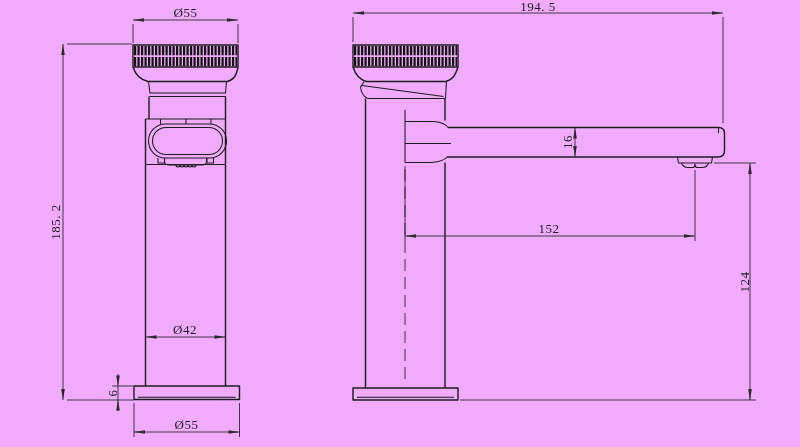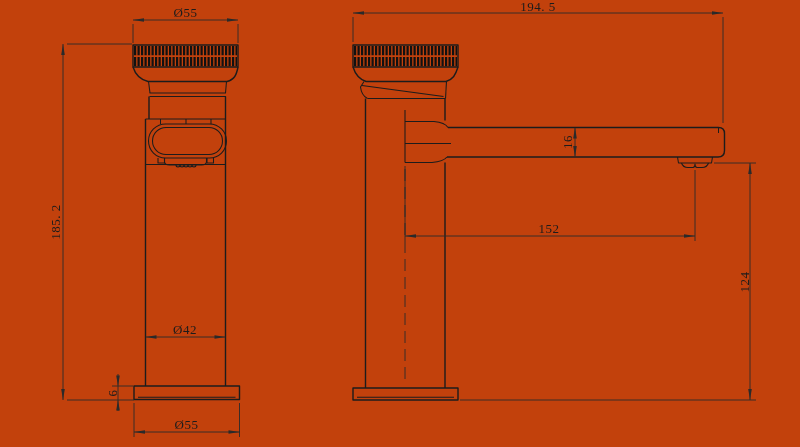--- a/index.html
+++ b/index.html
@@ -1,16 +1,16 @@
 <!DOCTYPE html>
 <html><head>
 <meta charset="utf-8">
 <style>
   html,body{margin:0;padding:0;background:#ffffff;}
-  .stage{position:relative;width:800px;height:447px;background:#c2410c;overflow:hidden;
+  .stage{position:relative;width:800px;height:447px;background:#f0abfc;overflow:hidden;
          font-family:"Liberation Sans",sans-serif;}
   svg{display:block;}
   .outline{stroke:#1c1c1c;fill:none;stroke-width:1.4;stroke-linecap:butt;stroke-linejoin:round;}
   .thin{stroke-width:1.05;}
   .dims{stroke:#2a2a2a;fill:none;stroke-width:0.9;stroke-linecap:butt;}
   .arrow{fill:#2a2a2a;stroke:none;}
   .dim-text{font-family:"Liberation Serif","DejaVu Serif",serif;font-size:13px;fill:#1c1c1c;
             letter-spacing:0.5px;}
   .knurl{stroke:#111;fill:none;stroke-linecap:butt;}
 </style>

